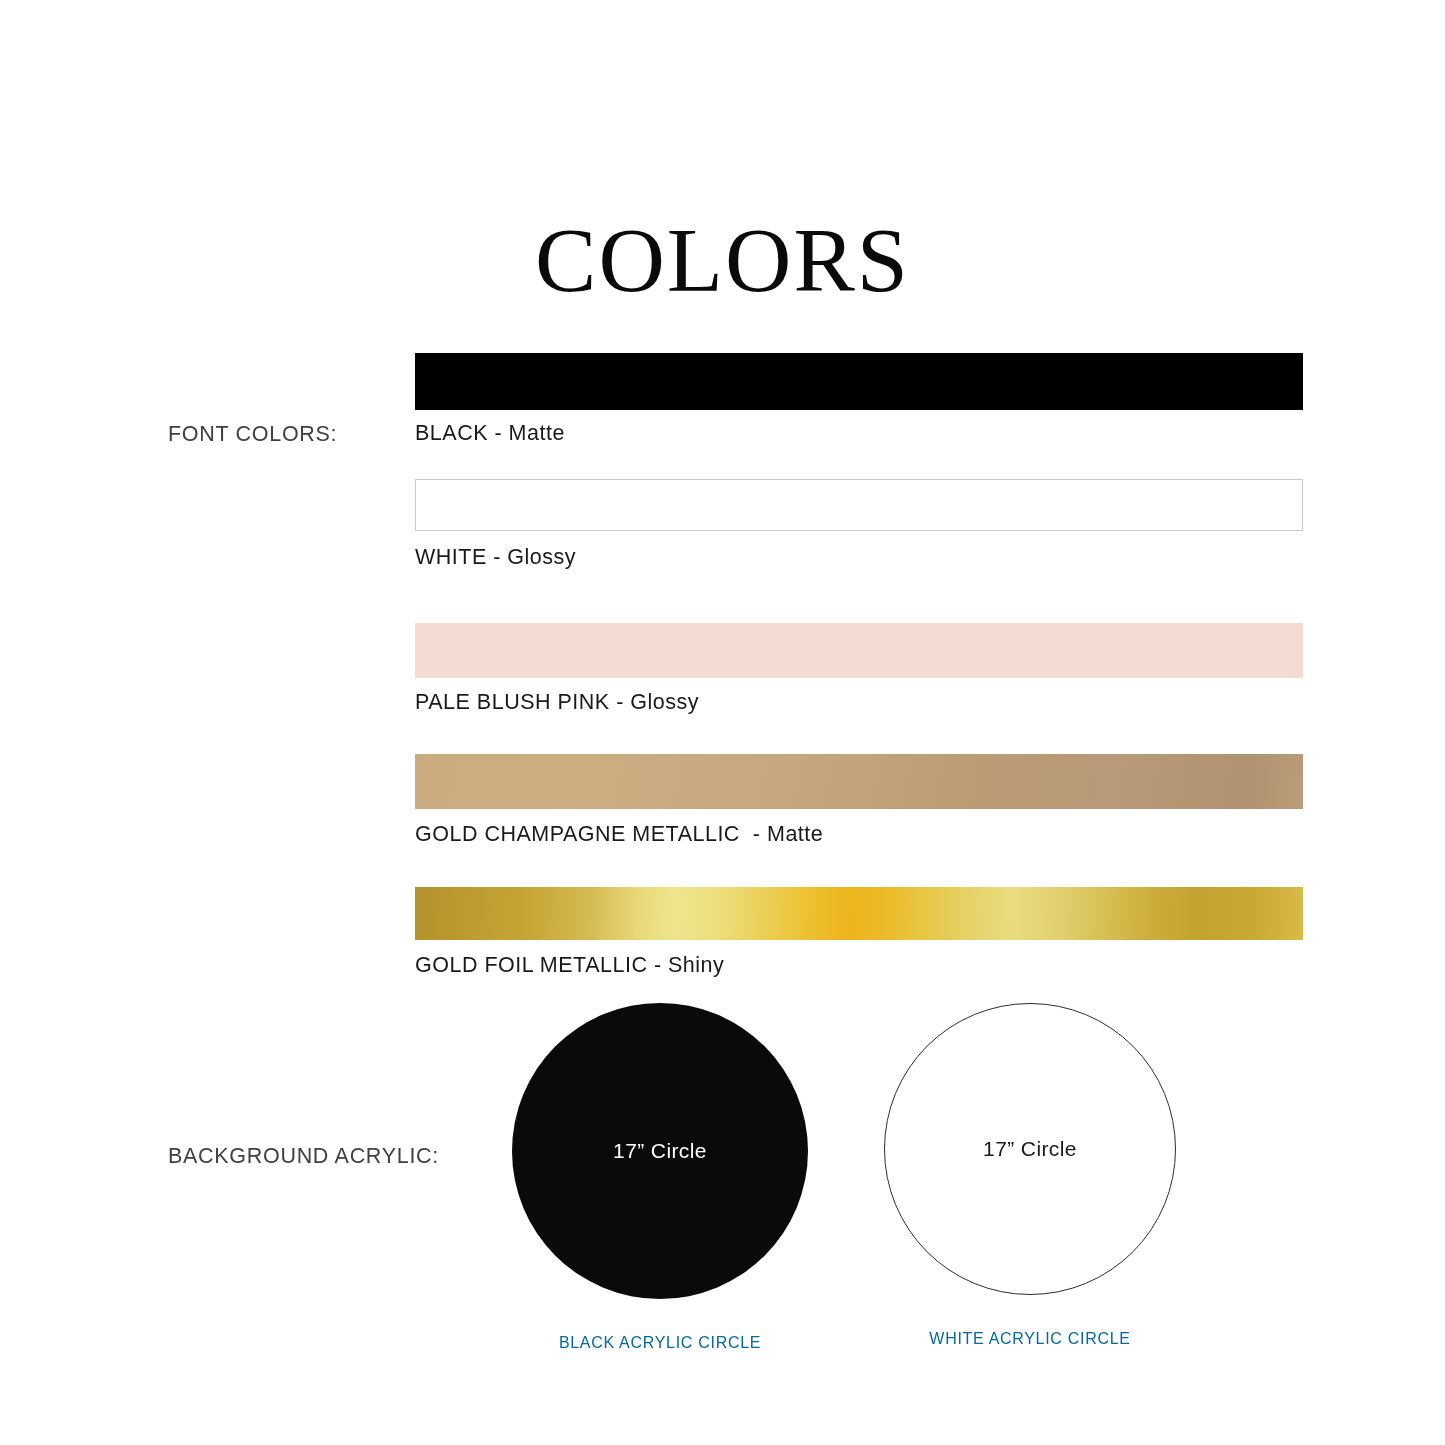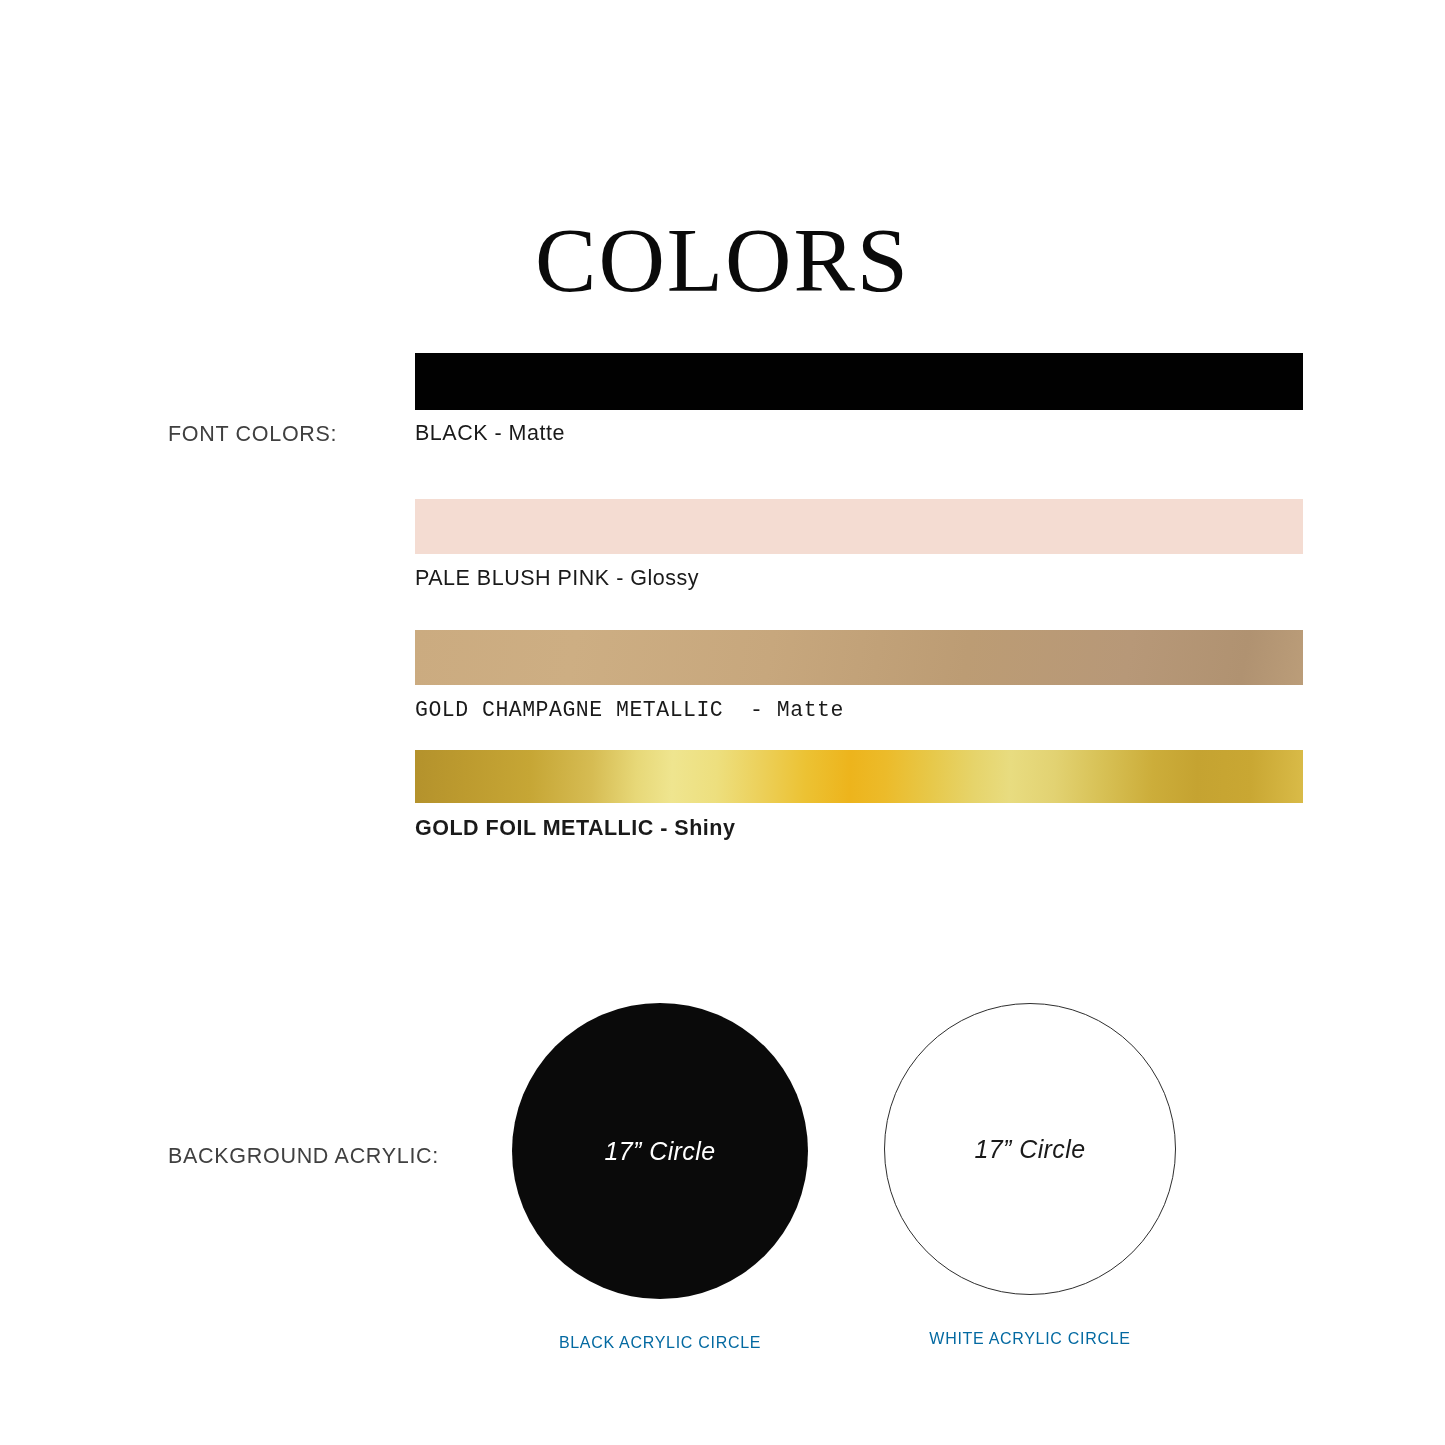--- a/index.html
+++ b/index.html
@@ -118,22 +118,22 @@
   }
 
   
   .row-black      { margin-top: 0; }
   .row-black .swatch-label      { margin-top: 11px; }
   .row-white      { margin-top: 33px; }
   .row-white .swatch-label      { margin-top: 14px; }
   .row-pink       { margin-top: 53px; }
   .row-pink .swatch-label       { margin-top: 12px; }
   .row-champagne  { margin-top: 39px; }
-  .row-champagne .swatch-label  { margin-top: 13px; font-family: Liberation Mono, monospace; }
-  .row-goldfoil   { margin-top: 28px; font-weight: bold; }
+  .row-champagne .swatch-label  { margin-top: 13px; }
+  .row-goldfoil   { margin-top: 40px; }
   .row-goldfoil .swatch-label   { margin-top: 13px; }
 
   
   .circles {
     position: absolute;
     left: 500px;
     top: 1003px;
     width: 690px;
     height: 390px;
   }
@@ -159,24 +159,23 @@
   .circle.black {
     background: #0a0a0a;
   }
   .circle.white {
     background: #ffffff;
     border: 1.3px solid #2e2e2e;
     width: 292px;
     height: 292px;
   }
   .circle-inner-label {
-    font-size: 25px;
+    font-size: 21px;
     letter-spacing: 0.4px;
     white-space: nowrap;
-    font-style: italic;
   }
   .circle.black .circle-inner-label { color: #ffffff; }
   .circle.white .circle-inner-label { color: #1a1a1a; }
 
   .circle-caption {
     margin-top: 35px;
     font-size: 16px;
     letter-spacing: 0.7px;
     color: #0369a1;
     white-space: nowrap;
@@ -193,20 +192,24 @@
 
   <div class="side-label bg-colors">BACKGROUND ACRYLIC:</div>
 
   <div class="swatches">
 
     <div class="swatch-row row-black">
       <div class="swatch-bar black"></div>
       <div class="swatch-label">BLACK - Matte</div>
     </div>
 
+    <div class="swatch-row row-white">
+      <div class="swatch-bar white"></div>
+      <div class="swatch-label">WHITE - Glossy</div>
+    </div>
 
     <div class="swatch-row row-pink">
       <div class="swatch-bar pink"></div>
       <div class="swatch-label">PALE BLUSH PINK - Glossy</div>
     </div>
 
     <div class="swatch-row row-champagne">
       <div class="swatch-bar champagne"></div>
       <div class="swatch-label">GOLD CHAMPAGNE METALLIC  - Matte</div>
     </div>

